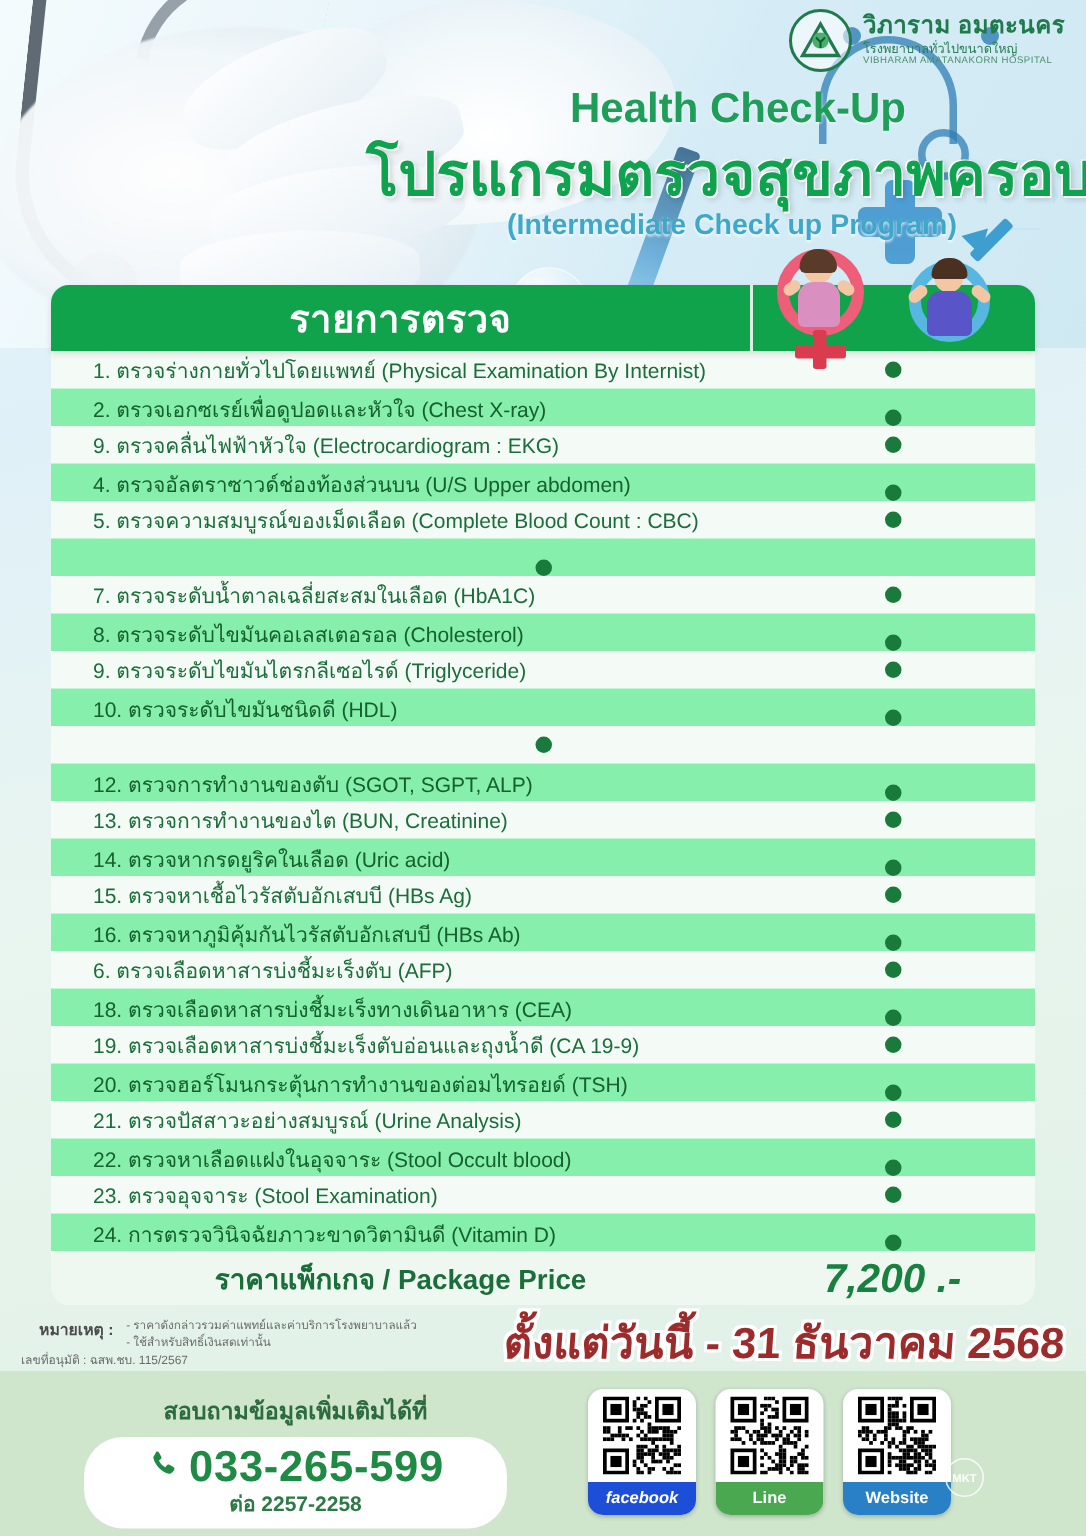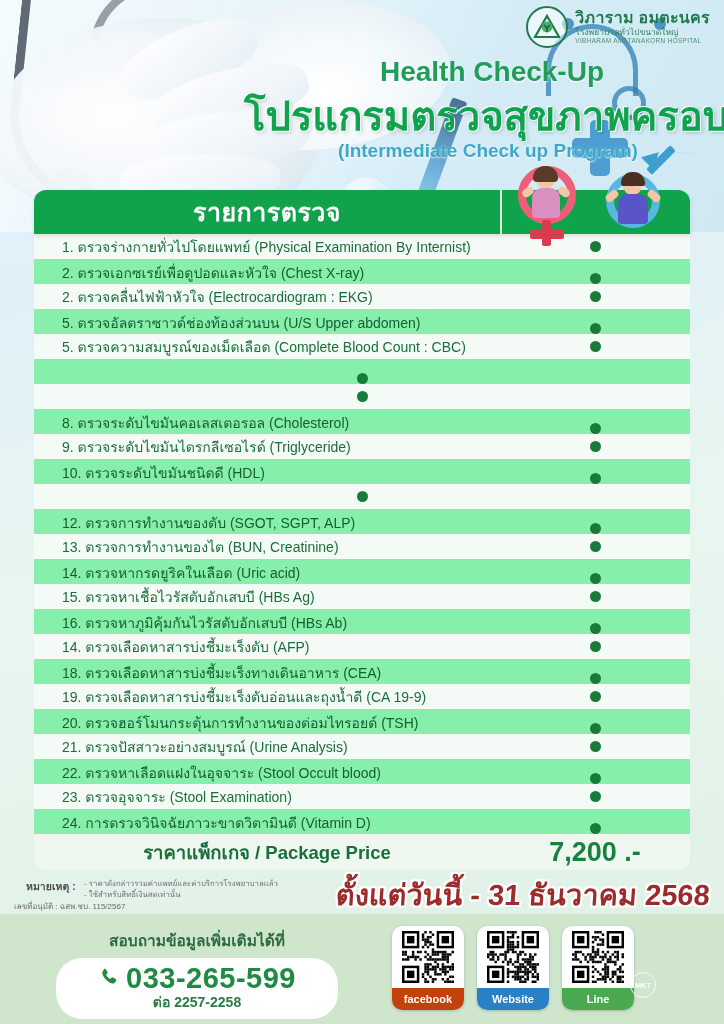--- a/index.html
+++ b/index.html
@@ -182,21 +182,21 @@
 
   
   .price-bar {
     position:absolute; left:34px; top:834px; width:656px; height:36px;
     background:#eef8f1; border-radius:0 0 12px 12px; display:flex; align-items:center; z-index:3;
   }
   .price-label {
     width:466px; text-align:center; font-size:18.5px; font-weight:700; color:#1a6e3a;
   }
   .price-value {
-    flex:1; text-align:center; font-size:27px; font-weight:700; color:#19813f;
+    flex:1; text-align:center; font-size:27px; font-weight:700; color:#19813f;font-style:italic;
   }
 
   
   .notes { position:absolute; left:26px; top:878px; z-index:4; }
   .notes-title { font-size:10.5px; font-weight:700; color:#4c4c4c; display:inline-block; vertical-align:top; }
   .notes-lines { display:inline-block; vertical-align:top; margin-left:4px; }
   .notes-line { font-size:7.8px; color:#6a6a6a; line-height:1.45; white-space:nowrap; }
   .approval {
     position:absolute; left:14px; top:900px; font-size:8px; color:#6a6a6a; z-index:4; white-space:nowrap;
   }
@@ -327,43 +327,44 @@
           <span class="dot"></span>
         </div>
       </div>
       <div class="row alt">
         <div class="row-label">2. ตรวจเอกซเรย์เพื่อดูปอดและหัวใจ (Chest X-ray)</div>
         <div class="row-mark">
           <span class="dot"></span>
         </div>
       </div>
       <div class="row plain">
-        <div class="row-label">2. ตรวจคลื่นไฟฟ้าหัวใจ (Electrocardiogram : EKG)</div>
-        <div class="row-mark">
-          <span class="dot"></span>
-        </div>
-      </div>
-      <div class="row alt">
-        <div class="row-label">5. ตรวจอัลตราซาวด์ช่องท้องส่วนบน (U/S Upper abdomen)</div>
+        <div class="row-label">9. ตรวจคลื่นไฟฟ้าหัวใจ (Electrocardiogram : EKG)</div>
+        <div class="row-mark">
+          <span class="dot"></span>
+        </div>
+      </div>
+      <div class="row alt">
+        <div class="row-label">4. ตรวจอัลตราซาวด์ช่องท้องส่วนบน (U/S Upper abdomen)</div>
         <div class="row-mark">
           <span class="dot"></span>
         </div>
       </div>
       <div class="row plain">
         <div class="row-label">5. ตรวจความสมบูรณ์ของเม็ดเลือด (Complete Blood Count : CBC)</div>
         <div class="row-mark">
           <span class="dot"></span>
         </div>
       </div>
       <div class="row alt">
         <div class="row-mark">
           <span class="dot"></span>
         </div>
       </div>
       <div class="row plain">
+        <div class="row-label">7. ตรวจระดับน้ำตาลเฉลี่ยสะสมในเลือด (HbA1C)</div>
         <div class="row-mark">
           <span class="dot"></span>
         </div>
       </div>
       <div class="row alt">
         <div class="row-label">8. ตรวจระดับไขมันคอเลสเตอรอล (Cholesterol)</div>
         <div class="row-mark">
           <span class="dot"></span>
         </div>
       </div>
@@ -408,21 +409,21 @@
           <span class="dot"></span>
         </div>
       </div>
       <div class="row alt">
         <div class="row-label">16. ตรวจหาภูมิคุ้มกันไวรัสตับอักเสบบี (HBs Ab)</div>
         <div class="row-mark">
           <span class="dot"></span>
         </div>
       </div>
       <div class="row plain">
-        <div class="row-label">14. ตรวจเลือดหาสารบ่งชี้มะเร็งตับ (AFP)</div>
+        <div class="row-label">6. ตรวจเลือดหาสารบ่งชี้มะเร็งตับ (AFP)</div>
         <div class="row-mark">
           <span class="dot"></span>
         </div>
       </div>
       <div class="row alt">
         <div class="row-label">18. ตรวจเลือดหาสารบ่งชี้มะเร็งทางเดินอาหาร (CEA)</div>
         <div class="row-mark">
           <span class="dot"></span>
         </div>
       </div>
@@ -625,21 +626,157 @@
               <rect x="2.9523809523809526" y="2.9523809523809526" width="14.761904761904763" height="14.761904761904763" fill="#fff"></rect>
               <rect x="5.904761904761905" y="5.904761904761905" width="8.857142857142858" height="8.857142857142858" fill="#000"></rect>
               <rect x="41.333333333333336" y="0" width="20.666666666666668" height="20.666666666666668" fill="#000"></rect>
               <rect x="44.28571428571429" y="2.9523809523809526" width="14.761904761904763" height="14.761904761904763" fill="#fff"></rect>
               <rect x="47.23809523809524" y="5.904761904761905" width="8.857142857142858" height="8.857142857142858" fill="#000"></rect>
               <rect x="0" y="41.333333333333336" width="20.666666666666668" height="20.666666666666668" fill="#000"></rect>
               <rect x="2.9523809523809526" y="44.28571428571429" width="14.761904761904763" height="14.761904761904763" fill="#fff"></rect>
               <rect x="5.904761904761905" y="47.23809523809524" width="8.857142857142858" height="8.857142857142858" fill="#000"></rect>
             </svg>
           </div>
-          <div class="qr-cap" style="background: #c2410c;">facebook</div>
+          <div class="qr-cap" style="background: #1d4ed8; font-style: italic;">facebook</div>
+        </div>
+        <div class="qr-card">
+          <div>
+            <svg class="qr-img" viewBox="0 0 62 62" aria-hidden="true">
+              <rect width="62" height="62" fill="#fff"></rect>
+              <rect x="26.571428571428573" y="0" width="2.9523809523809526" height="2.9523809523809526" fill="#000"></rect>
+              <rect x="29.523809523809526" y="0" width="2.9523809523809526" height="2.9523809523809526" fill="#000"></rect>
+              <rect x="32.47619047619048" y="0" width="2.9523809523809526" height="2.9523809523809526" fill="#000"></rect>
+              <rect x="35.42857142857143" y="2.9523809523809526" width="2.9523809523809526" height="2.9523809523809526" fill="#000"></rect>
+              <rect x="23.61904761904762" y="5.904761904761905" width="2.9523809523809526" height="2.9523809523809526" fill="#000"></rect>
+              <rect x="26.571428571428573" y="5.904761904761905" width="2.9523809523809526" height="2.9523809523809526" fill="#000"></rect>
+              <rect x="29.523809523809526" y="5.904761904761905" width="2.9523809523809526" height="2.9523809523809526" fill="#000"></rect>
+              <rect x="26.571428571428573" y="8.857142857142858" width="2.9523809523809526" height="2.9523809523809526" fill="#000"></rect>
+              <rect x="32.47619047619048" y="8.857142857142858" width="2.9523809523809526" height="2.9523809523809526" fill="#000"></rect>
+              <rect x="35.42857142857143" y="8.857142857142858" width="2.9523809523809526" height="2.9523809523809526" fill="#000"></rect>
+              <rect x="23.61904761904762" y="11.80952380952381" width="2.9523809523809526" height="2.9523809523809526" fill="#000"></rect>
+              <rect x="35.42857142857143" y="11.80952380952381" width="2.9523809523809526" height="2.9523809523809526" fill="#000"></rect>
+              <rect x="29.523809523809526" y="14.761904761904763" width="2.9523809523809526" height="2.9523809523809526" fill="#000"></rect>
+              <rect x="32.47619047619048" y="14.761904761904763" width="2.9523809523809526" height="2.9523809523809526" fill="#000"></rect>
+              <rect x="35.42857142857143" y="14.761904761904763" width="2.9523809523809526" height="2.9523809523809526" fill="#000"></rect>
+              <rect x="23.61904761904762" y="17.714285714285715" width="2.9523809523809526" height="2.9523809523809526" fill="#000"></rect>
+              <rect x="23.61904761904762" y="20.666666666666668" width="2.9523809523809526" height="2.9523809523809526" fill="#000"></rect>
+              <rect x="29.523809523809526" y="20.666666666666668" width="2.9523809523809526" height="2.9523809523809526" fill="#000"></rect>
+              <rect x="2.9523809523809526" y="23.61904761904762" width="2.9523809523809526" height="2.9523809523809526" fill="#000"></rect>
+              <rect x="5.904761904761905" y="23.61904761904762" width="2.9523809523809526" height="2.9523809523809526" fill="#000"></rect>
+              <rect x="8.857142857142858" y="23.61904761904762" width="2.9523809523809526" height="2.9523809523809526" fill="#000"></rect>
+              <rect x="23.61904761904762" y="23.61904761904762" width="2.9523809523809526" height="2.9523809523809526" fill="#000"></rect>
+              <rect x="26.571428571428573" y="23.61904761904762" width="2.9523809523809526" height="2.9523809523809526" fill="#000"></rect>
+              <rect x="29.523809523809526" y="23.61904761904762" width="2.9523809523809526" height="2.9523809523809526" fill="#000"></rect>
+              <rect x="35.42857142857143" y="23.61904761904762" width="2.9523809523809526" height="2.9523809523809526" fill="#000"></rect>
+              <rect x="41.333333333333336" y="23.61904761904762" width="2.9523809523809526" height="2.9523809523809526" fill="#000"></rect>
+              <rect x="50.19047619047619" y="23.61904761904762" width="2.9523809523809526" height="2.9523809523809526" fill="#000"></rect>
+              <rect x="53.142857142857146" y="23.61904761904762" width="2.9523809523809526" height="2.9523809523809526" fill="#000"></rect>
+              <rect x="0" y="26.571428571428573" width="2.9523809523809526" height="2.9523809523809526" fill="#000"></rect>
+              <rect x="2.9523809523809526" y="26.571428571428573" width="2.9523809523809526" height="2.9523809523809526" fill="#000"></rect>
+              <rect x="11.80952380952381" y="26.571428571428573" width="2.9523809523809526" height="2.9523809523809526" fill="#000"></rect>
+              <rect x="17.714285714285715" y="26.571428571428573" width="2.9523809523809526" height="2.9523809523809526" fill="#000"></rect>
+              <rect x="20.666666666666668" y="26.571428571428573" width="2.9523809523809526" height="2.9523809523809526" fill="#000"></rect>
+              <rect x="26.571428571428573" y="26.571428571428573" width="2.9523809523809526" height="2.9523809523809526" fill="#000"></rect>
+              <rect x="29.523809523809526" y="26.571428571428573" width="2.9523809523809526" height="2.9523809523809526" fill="#000"></rect>
+              <rect x="38.38095238095238" y="26.571428571428573" width="2.9523809523809526" height="2.9523809523809526" fill="#000"></rect>
+              <rect x="47.23809523809524" y="26.571428571428573" width="2.9523809523809526" height="2.9523809523809526" fill="#000"></rect>
+              <rect x="53.142857142857146" y="26.571428571428573" width="2.9523809523809526" height="2.9523809523809526" fill="#000"></rect>
+              <rect x="59.04761904761905" y="26.571428571428573" width="2.9523809523809526" height="2.9523809523809526" fill="#000"></rect>
+              <rect x="2.9523809523809526" y="29.523809523809526" width="2.9523809523809526" height="2.9523809523809526" fill="#000"></rect>
+              <rect x="14.761904761904763" y="29.523809523809526" width="2.9523809523809526" height="2.9523809523809526" fill="#000"></rect>
+              <rect x="20.666666666666668" y="29.523809523809526" width="2.9523809523809526" height="2.9523809523809526" fill="#000"></rect>
+              <rect x="23.61904761904762" y="29.523809523809526" width="2.9523809523809526" height="2.9523809523809526" fill="#000"></rect>
+              <rect x="26.571428571428573" y="29.523809523809526" width="2.9523809523809526" height="2.9523809523809526" fill="#000"></rect>
+              <rect x="32.47619047619048" y="29.523809523809526" width="2.9523809523809526" height="2.9523809523809526" fill="#000"></rect>
+              <rect x="35.42857142857143" y="29.523809523809526" width="2.9523809523809526" height="2.9523809523809526" fill="#000"></rect>
+              <rect x="38.38095238095238" y="29.523809523809526" width="2.9523809523809526" height="2.9523809523809526" fill="#000"></rect>
+              <rect x="44.28571428571429" y="29.523809523809526" width="2.9523809523809526" height="2.9523809523809526" fill="#000"></rect>
+              <rect x="50.19047619047619" y="29.523809523809526" width="2.9523809523809526" height="2.9523809523809526" fill="#000"></rect>
+              <rect x="53.142857142857146" y="29.523809523809526" width="2.9523809523809526" height="2.9523809523809526" fill="#000"></rect>
+              <rect x="59.04761904761905" y="29.523809523809526" width="2.9523809523809526" height="2.9523809523809526" fill="#000"></rect>
+              <rect x="0" y="32.47619047619048" width="2.9523809523809526" height="2.9523809523809526" fill="#000"></rect>
+              <rect x="2.9523809523809526" y="32.47619047619048" width="2.9523809523809526" height="2.9523809523809526" fill="#000"></rect>
+              <rect x="5.904761904761905" y="32.47619047619048" width="2.9523809523809526" height="2.9523809523809526" fill="#000"></rect>
+              <rect x="14.761904761904763" y="32.47619047619048" width="2.9523809523809526" height="2.9523809523809526" fill="#000"></rect>
+              <rect x="20.666666666666668" y="32.47619047619048" width="2.9523809523809526" height="2.9523809523809526" fill="#000"></rect>
+              <rect x="23.61904761904762" y="32.47619047619048" width="2.9523809523809526" height="2.9523809523809526" fill="#000"></rect>
+              <rect x="35.42857142857143" y="32.47619047619048" width="2.9523809523809526" height="2.9523809523809526" fill="#000"></rect>
+              <rect x="41.333333333333336" y="32.47619047619048" width="2.9523809523809526" height="2.9523809523809526" fill="#000"></rect>
+              <rect x="44.28571428571429" y="32.47619047619048" width="2.9523809523809526" height="2.9523809523809526" fill="#000"></rect>
+              <rect x="53.142857142857146" y="32.47619047619048" width="2.9523809523809526" height="2.9523809523809526" fill="#000"></rect>
+              <rect x="8.857142857142858" y="35.42857142857143" width="2.9523809523809526" height="2.9523809523809526" fill="#000"></rect>
+              <rect x="17.714285714285715" y="35.42857142857143" width="2.9523809523809526" height="2.9523809523809526" fill="#000"></rect>
+              <rect x="23.61904761904762" y="35.42857142857143" width="2.9523809523809526" height="2.9523809523809526" fill="#000"></rect>
+              <rect x="26.571428571428573" y="35.42857142857143" width="2.9523809523809526" height="2.9523809523809526" fill="#000"></rect>
+              <rect x="29.523809523809526" y="35.42857142857143" width="2.9523809523809526" height="2.9523809523809526" fill="#000"></rect>
+              <rect x="32.47619047619048" y="35.42857142857143" width="2.9523809523809526" height="2.9523809523809526" fill="#000"></rect>
+              <rect x="41.333333333333336" y="35.42857142857143" width="2.9523809523809526" height="2.9523809523809526" fill="#000"></rect>
+              <rect x="44.28571428571429" y="35.42857142857143" width="2.9523809523809526" height="2.9523809523809526" fill="#000"></rect>
+              <rect x="47.23809523809524" y="35.42857142857143" width="2.9523809523809526" height="2.9523809523809526" fill="#000"></rect>
+              <rect x="50.19047619047619" y="35.42857142857143" width="2.9523809523809526" height="2.9523809523809526" fill="#000"></rect>
+              <rect x="38.38095238095238" y="38.38095238095238" width="2.9523809523809526" height="2.9523809523809526" fill="#000"></rect>
+              <rect x="50.19047619047619" y="38.38095238095238" width="2.9523809523809526" height="2.9523809523809526" fill="#000"></rect>
+              <rect x="59.04761904761905" y="38.38095238095238" width="2.9523809523809526" height="2.9523809523809526" fill="#000"></rect>
+              <rect x="23.61904761904762" y="41.333333333333336" width="2.9523809523809526" height="2.9523809523809526" fill="#000"></rect>
+              <rect x="38.38095238095238" y="41.333333333333336" width="2.9523809523809526" height="2.9523809523809526" fill="#000"></rect>
+              <rect x="41.333333333333336" y="41.333333333333336" width="2.9523809523809526" height="2.9523809523809526" fill="#000"></rect>
+              <rect x="56.0952380952381" y="41.333333333333336" width="2.9523809523809526" height="2.9523809523809526" fill="#000"></rect>
+              <rect x="26.571428571428573" y="44.28571428571429" width="2.9523809523809526" height="2.9523809523809526" fill="#000"></rect>
+              <rect x="35.42857142857143" y="44.28571428571429" width="2.9523809523809526" height="2.9523809523809526" fill="#000"></rect>
+              <rect x="38.38095238095238" y="44.28571428571429" width="2.9523809523809526" height="2.9523809523809526" fill="#000"></rect>
+              <rect x="41.333333333333336" y="44.28571428571429" width="2.9523809523809526" height="2.9523809523809526" fill="#000"></rect>
+              <rect x="53.142857142857146" y="44.28571428571429" width="2.9523809523809526" height="2.9523809523809526" fill="#000"></rect>
+              <rect x="56.0952380952381" y="44.28571428571429" width="2.9523809523809526" height="2.9523809523809526" fill="#000"></rect>
+              <rect x="23.61904761904762" y="47.23809523809524" width="2.9523809523809526" height="2.9523809523809526" fill="#000"></rect>
+              <rect x="29.523809523809526" y="47.23809523809524" width="2.9523809523809526" height="2.9523809523809526" fill="#000"></rect>
+              <rect x="38.38095238095238" y="47.23809523809524" width="2.9523809523809526" height="2.9523809523809526" fill="#000"></rect>
+              <rect x="41.333333333333336" y="47.23809523809524" width="2.9523809523809526" height="2.9523809523809526" fill="#000"></rect>
+              <rect x="47.23809523809524" y="47.23809523809524" width="2.9523809523809526" height="2.9523809523809526" fill="#000"></rect>
+              <rect x="50.19047619047619" y="47.23809523809524" width="2.9523809523809526" height="2.9523809523809526" fill="#000"></rect>
+              <rect x="56.0952380952381" y="47.23809523809524" width="2.9523809523809526" height="2.9523809523809526" fill="#000"></rect>
+              <rect x="59.04761904761905" y="47.23809523809524" width="2.9523809523809526" height="2.9523809523809526" fill="#000"></rect>
+              <rect x="32.47619047619048" y="50.19047619047619" width="2.9523809523809526" height="2.9523809523809526" fill="#000"></rect>
+              <rect x="38.38095238095238" y="50.19047619047619" width="2.9523809523809526" height="2.9523809523809526" fill="#000"></rect>
+              <rect x="41.333333333333336" y="50.19047619047619" width="2.9523809523809526" height="2.9523809523809526" fill="#000"></rect>
+              <rect x="47.23809523809524" y="50.19047619047619" width="2.9523809523809526" height="2.9523809523809526" fill="#000"></rect>
+              <rect x="50.19047619047619" y="50.19047619047619" width="2.9523809523809526" height="2.9523809523809526" fill="#000"></rect>
+              <rect x="23.61904761904762" y="53.142857142857146" width="2.9523809523809526" height="2.9523809523809526" fill="#000"></rect>
+              <rect x="35.42857142857143" y="53.142857142857146" width="2.9523809523809526" height="2.9523809523809526" fill="#000"></rect>
+              <rect x="38.38095238095238" y="53.142857142857146" width="2.9523809523809526" height="2.9523809523809526" fill="#000"></rect>
+              <rect x="41.333333333333336" y="53.142857142857146" width="2.9523809523809526" height="2.9523809523809526" fill="#000"></rect>
+              <rect x="47.23809523809524" y="53.142857142857146" width="2.9523809523809526" height="2.9523809523809526" fill="#000"></rect>
+              <rect x="53.142857142857146" y="53.142857142857146" width="2.9523809523809526" height="2.9523809523809526" fill="#000"></rect>
+              <rect x="56.0952380952381" y="53.142857142857146" width="2.9523809523809526" height="2.9523809523809526" fill="#000"></rect>
+              <rect x="59.04761904761905" y="53.142857142857146" width="2.9523809523809526" height="2.9523809523809526" fill="#000"></rect>
+              <rect x="29.523809523809526" y="56.0952380952381" width="2.9523809523809526" height="2.9523809523809526" fill="#000"></rect>
+              <rect x="32.47619047619048" y="56.0952380952381" width="2.9523809523809526" height="2.9523809523809526" fill="#000"></rect>
+              <rect x="35.42857142857143" y="56.0952380952381" width="2.9523809523809526" height="2.9523809523809526" fill="#000"></rect>
+              <rect x="38.38095238095238" y="56.0952380952381" width="2.9523809523809526" height="2.9523809523809526" fill="#000"></rect>
+              <rect x="44.28571428571429" y="56.0952380952381" width="2.9523809523809526" height="2.9523809523809526" fill="#000"></rect>
+              <rect x="53.142857142857146" y="56.0952380952381" width="2.9523809523809526" height="2.9523809523809526" fill="#000"></rect>
+              <rect x="56.0952380952381" y="56.0952380952381" width="2.9523809523809526" height="2.9523809523809526" fill="#000"></rect>
+              <rect x="23.61904761904762" y="59.04761904761905" width="2.9523809523809526" height="2.9523809523809526" fill="#000"></rect>
+              <rect x="26.571428571428573" y="59.04761904761905" width="2.9523809523809526" height="2.9523809523809526" fill="#000"></rect>
+              <rect x="38.38095238095238" y="59.04761904761905" width="2.9523809523809526" height="2.9523809523809526" fill="#000"></rect>
+              <rect x="47.23809523809524" y="59.04761904761905" width="2.9523809523809526" height="2.9523809523809526" fill="#000"></rect>
+              <rect x="53.142857142857146" y="59.04761904761905" width="2.9523809523809526" height="2.9523809523809526" fill="#000"></rect>
+              <rect x="56.0952380952381" y="59.04761904761905" width="2.9523809523809526" height="2.9523809523809526" fill="#000"></rect>
+              <rect x="59.04761904761905" y="59.04761904761905" width="2.9523809523809526" height="2.9523809523809526" fill="#000"></rect>
+              <rect x="0" y="0" width="20.666666666666668" height="20.666666666666668" fill="#000"></rect>
+              <rect x="2.9523809523809526" y="2.9523809523809526" width="14.761904761904763" height="14.761904761904763" fill="#fff"></rect>
+              <rect x="5.904761904761905" y="5.904761904761905" width="8.857142857142858" height="8.857142857142858" fill="#000"></rect>
+              <rect x="41.333333333333336" y="0" width="20.666666666666668" height="20.666666666666668" fill="#000"></rect>
+              <rect x="44.28571428571429" y="2.9523809523809526" width="14.761904761904763" height="14.761904761904763" fill="#fff"></rect>
+              <rect x="47.23809523809524" y="5.904761904761905" width="8.857142857142858" height="8.857142857142858" fill="#000"></rect>
+              <rect x="0" y="41.333333333333336" width="20.666666666666668" height="20.666666666666668" fill="#000"></rect>
+              <rect x="2.9523809523809526" y="44.28571428571429" width="14.761904761904763" height="14.761904761904763" fill="#fff"></rect>
+              <rect x="5.904761904761905" y="47.23809523809524" width="8.857142857142858" height="8.857142857142858" fill="#000"></rect>
+            </svg>
+          </div>
+          <div class="qr-cap" style="background: rgb(74, 168, 81);">Line</div>
         </div>
         <div class="qr-card">
           <div>
             <svg class="qr-img" viewBox="0 0 62 62" aria-hidden="true">
               <rect width="62" height="62" fill="#fff"></rect>
               <rect x="23.61904761904762" y="0" width="2.9523809523809526" height="2.9523809523809526" fill="#000"></rect>
               <rect x="26.571428571428573" y="0" width="2.9523809523809526" height="2.9523809523809526" fill="#000"></rect>
               <rect x="29.523809523809526" y="0" width="2.9523809523809526" height="2.9523809523809526" fill="#000"></rect>
               <rect x="32.47619047619048" y="0" width="2.9523809523809526" height="2.9523809523809526" fill="#000"></rect>
               <rect x="29.523809523809526" y="2.9523809523809526" width="2.9523809523809526" height="2.9523809523809526" fill="#000"></rect>
@@ -781,153 +918,17 @@
               <rect x="41.333333333333336" y="0" width="20.666666666666668" height="20.666666666666668" fill="#000"></rect>
               <rect x="44.28571428571429" y="2.9523809523809526" width="14.761904761904763" height="14.761904761904763" fill="#fff"></rect>
               <rect x="47.23809523809524" y="5.904761904761905" width="8.857142857142858" height="8.857142857142858" fill="#000"></rect>
               <rect x="0" y="41.333333333333336" width="20.666666666666668" height="20.666666666666668" fill="#000"></rect>
               <rect x="2.9523809523809526" y="44.28571428571429" width="14.761904761904763" height="14.761904761904763" fill="#fff"></rect>
               <rect x="5.904761904761905" y="47.23809523809524" width="8.857142857142858" height="8.857142857142858" fill="#000"></rect>
             </svg>
           </div>
           <div class="qr-cap" style="background: rgb(42, 128, 196);">Website</div>
         </div>
-        <div class="qr-card">
-          <div>
-            <svg class="qr-img" viewBox="0 0 62 62" aria-hidden="true">
-              <rect width="62" height="62" fill="#fff"></rect>
-              <rect x="26.571428571428573" y="0" width="2.9523809523809526" height="2.9523809523809526" fill="#000"></rect>
-              <rect x="29.523809523809526" y="0" width="2.9523809523809526" height="2.9523809523809526" fill="#000"></rect>
-              <rect x="32.47619047619048" y="0" width="2.9523809523809526" height="2.9523809523809526" fill="#000"></rect>
-              <rect x="35.42857142857143" y="2.9523809523809526" width="2.9523809523809526" height="2.9523809523809526" fill="#000"></rect>
-              <rect x="23.61904761904762" y="5.904761904761905" width="2.9523809523809526" height="2.9523809523809526" fill="#000"></rect>
-              <rect x="26.571428571428573" y="5.904761904761905" width="2.9523809523809526" height="2.9523809523809526" fill="#000"></rect>
-              <rect x="29.523809523809526" y="5.904761904761905" width="2.9523809523809526" height="2.9523809523809526" fill="#000"></rect>
-              <rect x="26.571428571428573" y="8.857142857142858" width="2.9523809523809526" height="2.9523809523809526" fill="#000"></rect>
-              <rect x="32.47619047619048" y="8.857142857142858" width="2.9523809523809526" height="2.9523809523809526" fill="#000"></rect>
-              <rect x="35.42857142857143" y="8.857142857142858" width="2.9523809523809526" height="2.9523809523809526" fill="#000"></rect>
-              <rect x="23.61904761904762" y="11.80952380952381" width="2.9523809523809526" height="2.9523809523809526" fill="#000"></rect>
-              <rect x="35.42857142857143" y="11.80952380952381" width="2.9523809523809526" height="2.9523809523809526" fill="#000"></rect>
-              <rect x="29.523809523809526" y="14.761904761904763" width="2.9523809523809526" height="2.9523809523809526" fill="#000"></rect>
-              <rect x="32.47619047619048" y="14.761904761904763" width="2.9523809523809526" height="2.9523809523809526" fill="#000"></rect>
-              <rect x="35.42857142857143" y="14.761904761904763" width="2.9523809523809526" height="2.9523809523809526" fill="#000"></rect>
-              <rect x="23.61904761904762" y="17.714285714285715" width="2.9523809523809526" height="2.9523809523809526" fill="#000"></rect>
-              <rect x="23.61904761904762" y="20.666666666666668" width="2.9523809523809526" height="2.9523809523809526" fill="#000"></rect>
-              <rect x="29.523809523809526" y="20.666666666666668" width="2.9523809523809526" height="2.9523809523809526" fill="#000"></rect>
-              <rect x="2.9523809523809526" y="23.61904761904762" width="2.9523809523809526" height="2.9523809523809526" fill="#000"></rect>
-              <rect x="5.904761904761905" y="23.61904761904762" width="2.9523809523809526" height="2.9523809523809526" fill="#000"></rect>
-              <rect x="8.857142857142858" y="23.61904761904762" width="2.9523809523809526" height="2.9523809523809526" fill="#000"></rect>
-              <rect x="23.61904761904762" y="23.61904761904762" width="2.9523809523809526" height="2.9523809523809526" fill="#000"></rect>
-              <rect x="26.571428571428573" y="23.61904761904762" width="2.9523809523809526" height="2.9523809523809526" fill="#000"></rect>
-              <rect x="29.523809523809526" y="23.61904761904762" width="2.9523809523809526" height="2.9523809523809526" fill="#000"></rect>
-              <rect x="35.42857142857143" y="23.61904761904762" width="2.9523809523809526" height="2.9523809523809526" fill="#000"></rect>
-              <rect x="41.333333333333336" y="23.61904761904762" width="2.9523809523809526" height="2.9523809523809526" fill="#000"></rect>
-              <rect x="50.19047619047619" y="23.61904761904762" width="2.9523809523809526" height="2.9523809523809526" fill="#000"></rect>
-              <rect x="53.142857142857146" y="23.61904761904762" width="2.9523809523809526" height="2.9523809523809526" fill="#000"></rect>
-              <rect x="0" y="26.571428571428573" width="2.9523809523809526" height="2.9523809523809526" fill="#000"></rect>
-              <rect x="2.9523809523809526" y="26.571428571428573" width="2.9523809523809526" height="2.9523809523809526" fill="#000"></rect>
-              <rect x="11.80952380952381" y="26.571428571428573" width="2.9523809523809526" height="2.9523809523809526" fill="#000"></rect>
-              <rect x="17.714285714285715" y="26.571428571428573" width="2.9523809523809526" height="2.9523809523809526" fill="#000"></rect>
-              <rect x="20.666666666666668" y="26.571428571428573" width="2.9523809523809526" height="2.9523809523809526" fill="#000"></rect>
-              <rect x="26.571428571428573" y="26.571428571428573" width="2.9523809523809526" height="2.9523809523809526" fill="#000"></rect>
-              <rect x="29.523809523809526" y="26.571428571428573" width="2.9523809523809526" height="2.9523809523809526" fill="#000"></rect>
-              <rect x="38.38095238095238" y="26.571428571428573" width="2.9523809523809526" height="2.9523809523809526" fill="#000"></rect>
-              <rect x="47.23809523809524" y="26.571428571428573" width="2.9523809523809526" height="2.9523809523809526" fill="#000"></rect>
-              <rect x="53.142857142857146" y="26.571428571428573" width="2.9523809523809526" height="2.9523809523809526" fill="#000"></rect>
-              <rect x="59.04761904761905" y="26.571428571428573" width="2.9523809523809526" height="2.9523809523809526" fill="#000"></rect>
-              <rect x="2.9523809523809526" y="29.523809523809526" width="2.9523809523809526" height="2.9523809523809526" fill="#000"></rect>
-              <rect x="14.761904761904763" y="29.523809523809526" width="2.9523809523809526" height="2.9523809523809526" fill="#000"></rect>
-              <rect x="20.666666666666668" y="29.523809523809526" width="2.9523809523809526" height="2.9523809523809526" fill="#000"></rect>
-              <rect x="23.61904761904762" y="29.523809523809526" width="2.9523809523809526" height="2.9523809523809526" fill="#000"></rect>
-              <rect x="26.571428571428573" y="29.523809523809526" width="2.9523809523809526" height="2.9523809523809526" fill="#000"></rect>
-              <rect x="32.47619047619048" y="29.523809523809526" width="2.9523809523809526" height="2.9523809523809526" fill="#000"></rect>
-              <rect x="35.42857142857143" y="29.523809523809526" width="2.9523809523809526" height="2.9523809523809526" fill="#000"></rect>
-              <rect x="38.38095238095238" y="29.523809523809526" width="2.9523809523809526" height="2.9523809523809526" fill="#000"></rect>
-              <rect x="44.28571428571429" y="29.523809523809526" width="2.9523809523809526" height="2.9523809523809526" fill="#000"></rect>
-              <rect x="50.19047619047619" y="29.523809523809526" width="2.9523809523809526" height="2.9523809523809526" fill="#000"></rect>
-              <rect x="53.142857142857146" y="29.523809523809526" width="2.9523809523809526" height="2.9523809523809526" fill="#000"></rect>
-              <rect x="59.04761904761905" y="29.523809523809526" width="2.9523809523809526" height="2.9523809523809526" fill="#000"></rect>
-              <rect x="0" y="32.47619047619048" width="2.9523809523809526" height="2.9523809523809526" fill="#000"></rect>
-              <rect x="2.9523809523809526" y="32.47619047619048" width="2.9523809523809526" height="2.9523809523809526" fill="#000"></rect>
-              <rect x="5.904761904761905" y="32.47619047619048" width="2.9523809523809526" height="2.9523809523809526" fill="#000"></rect>
-              <rect x="14.761904761904763" y="32.47619047619048" width="2.9523809523809526" height="2.9523809523809526" fill="#000"></rect>
-              <rect x="20.666666666666668" y="32.47619047619048" width="2.9523809523809526" height="2.9523809523809526" fill="#000"></rect>
-              <rect x="23.61904761904762" y="32.47619047619048" width="2.9523809523809526" height="2.9523809523809526" fill="#000"></rect>
-              <rect x="35.42857142857143" y="32.47619047619048" width="2.9523809523809526" height="2.9523809523809526" fill="#000"></rect>
-              <rect x="41.333333333333336" y="32.47619047619048" width="2.9523809523809526" height="2.9523809523809526" fill="#000"></rect>
-              <rect x="44.28571428571429" y="32.47619047619048" width="2.9523809523809526" height="2.9523809523809526" fill="#000"></rect>
-              <rect x="53.142857142857146" y="32.47619047619048" width="2.9523809523809526" height="2.9523809523809526" fill="#000"></rect>
-              <rect x="8.857142857142858" y="35.42857142857143" width="2.9523809523809526" height="2.9523809523809526" fill="#000"></rect>
-              <rect x="17.714285714285715" y="35.42857142857143" width="2.9523809523809526" height="2.9523809523809526" fill="#000"></rect>
-              <rect x="23.61904761904762" y="35.42857142857143" width="2.9523809523809526" height="2.9523809523809526" fill="#000"></rect>
-              <rect x="26.571428571428573" y="35.42857142857143" width="2.9523809523809526" height="2.9523809523809526" fill="#000"></rect>
-              <rect x="29.523809523809526" y="35.42857142857143" width="2.9523809523809526" height="2.9523809523809526" fill="#000"></rect>
-              <rect x="32.47619047619048" y="35.42857142857143" width="2.9523809523809526" height="2.9523809523809526" fill="#000"></rect>
-              <rect x="41.333333333333336" y="35.42857142857143" width="2.9523809523809526" height="2.9523809523809526" fill="#000"></rect>
-              <rect x="44.28571428571429" y="35.42857142857143" width="2.9523809523809526" height="2.9523809523809526" fill="#000"></rect>
-              <rect x="47.23809523809524" y="35.42857142857143" width="2.9523809523809526" height="2.9523809523809526" fill="#000"></rect>
-              <rect x="50.19047619047619" y="35.42857142857143" width="2.9523809523809526" height="2.9523809523809526" fill="#000"></rect>
-              <rect x="38.38095238095238" y="38.38095238095238" width="2.9523809523809526" height="2.9523809523809526" fill="#000"></rect>
-              <rect x="50.19047619047619" y="38.38095238095238" width="2.9523809523809526" height="2.9523809523809526" fill="#000"></rect>
-              <rect x="59.04761904761905" y="38.38095238095238" width="2.9523809523809526" height="2.9523809523809526" fill="#000"></rect>
-              <rect x="23.61904761904762" y="41.333333333333336" width="2.9523809523809526" height="2.9523809523809526" fill="#000"></rect>
-              <rect x="38.38095238095238" y="41.333333333333336" width="2.9523809523809526" height="2.9523809523809526" fill="#000"></rect>
-              <rect x="41.333333333333336" y="41.333333333333336" width="2.9523809523809526" height="2.9523809523809526" fill="#000"></rect>
-              <rect x="56.0952380952381" y="41.333333333333336" width="2.9523809523809526" height="2.9523809523809526" fill="#000"></rect>
-              <rect x="26.571428571428573" y="44.28571428571429" width="2.9523809523809526" height="2.9523809523809526" fill="#000"></rect>
-              <rect x="35.42857142857143" y="44.28571428571429" width="2.9523809523809526" height="2.9523809523809526" fill="#000"></rect>
-              <rect x="38.38095238095238" y="44.28571428571429" width="2.9523809523809526" height="2.9523809523809526" fill="#000"></rect>
-              <rect x="41.333333333333336" y="44.28571428571429" width="2.9523809523809526" height="2.9523809523809526" fill="#000"></rect>
-              <rect x="53.142857142857146" y="44.28571428571429" width="2.9523809523809526" height="2.9523809523809526" fill="#000"></rect>
-              <rect x="56.0952380952381" y="44.28571428571429" width="2.9523809523809526" height="2.9523809523809526" fill="#000"></rect>
-              <rect x="23.61904761904762" y="47.23809523809524" width="2.9523809523809526" height="2.9523809523809526" fill="#000"></rect>
-              <rect x="29.523809523809526" y="47.23809523809524" width="2.9523809523809526" height="2.9523809523809526" fill="#000"></rect>
-              <rect x="38.38095238095238" y="47.23809523809524" width="2.9523809523809526" height="2.9523809523809526" fill="#000"></rect>
-              <rect x="41.333333333333336" y="47.23809523809524" width="2.9523809523809526" height="2.9523809523809526" fill="#000"></rect>
-              <rect x="47.23809523809524" y="47.23809523809524" width="2.9523809523809526" height="2.9523809523809526" fill="#000"></rect>
-              <rect x="50.19047619047619" y="47.23809523809524" width="2.9523809523809526" height="2.9523809523809526" fill="#000"></rect>
-              <rect x="56.0952380952381" y="47.23809523809524" width="2.9523809523809526" height="2.9523809523809526" fill="#000"></rect>
-              <rect x="59.04761904761905" y="47.23809523809524" width="2.9523809523809526" height="2.9523809523809526" fill="#000"></rect>
-              <rect x="32.47619047619048" y="50.19047619047619" width="2.9523809523809526" height="2.9523809523809526" fill="#000"></rect>
-              <rect x="38.38095238095238" y="50.19047619047619" width="2.9523809523809526" height="2.9523809523809526" fill="#000"></rect>
-              <rect x="41.333333333333336" y="50.19047619047619" width="2.9523809523809526" height="2.9523809523809526" fill="#000"></rect>
-              <rect x="47.23809523809524" y="50.19047619047619" width="2.9523809523809526" height="2.9523809523809526" fill="#000"></rect>
-              <rect x="50.19047619047619" y="50.19047619047619" width="2.9523809523809526" height="2.9523809523809526" fill="#000"></rect>
-              <rect x="23.61904761904762" y="53.142857142857146" width="2.9523809523809526" height="2.9523809523809526" fill="#000"></rect>
-              <rect x="35.42857142857143" y="53.142857142857146" width="2.9523809523809526" height="2.9523809523809526" fill="#000"></rect>
-              <rect x="38.38095238095238" y="53.142857142857146" width="2.9523809523809526" height="2.9523809523809526" fill="#000"></rect>
-              <rect x="41.333333333333336" y="53.142857142857146" width="2.9523809523809526" height="2.9523809523809526" fill="#000"></rect>
-              <rect x="47.23809523809524" y="53.142857142857146" width="2.9523809523809526" height="2.9523809523809526" fill="#000"></rect>
-              <rect x="53.142857142857146" y="53.142857142857146" width="2.9523809523809526" height="2.9523809523809526" fill="#000"></rect>
-              <rect x="56.0952380952381" y="53.142857142857146" width="2.9523809523809526" height="2.9523809523809526" fill="#000"></rect>
-              <rect x="59.04761904761905" y="53.142857142857146" width="2.9523809523809526" height="2.9523809523809526" fill="#000"></rect>
-              <rect x="29.523809523809526" y="56.0952380952381" width="2.9523809523809526" height="2.9523809523809526" fill="#000"></rect>
-              <rect x="32.47619047619048" y="56.0952380952381" width="2.9523809523809526" height="2.9523809523809526" fill="#000"></rect>
-              <rect x="35.42857142857143" y="56.0952380952381" width="2.9523809523809526" height="2.9523809523809526" fill="#000"></rect>
-              <rect x="38.38095238095238" y="56.0952380952381" width="2.9523809523809526" height="2.9523809523809526" fill="#000"></rect>
-              <rect x="44.28571428571429" y="56.0952380952381" width="2.9523809523809526" height="2.9523809523809526" fill="#000"></rect>
-              <rect x="53.142857142857146" y="56.0952380952381" width="2.9523809523809526" height="2.9523809523809526" fill="#000"></rect>
-              <rect x="56.0952380952381" y="56.0952380952381" width="2.9523809523809526" height="2.9523809523809526" fill="#000"></rect>
-              <rect x="23.61904761904762" y="59.04761904761905" width="2.9523809523809526" height="2.9523809523809526" fill="#000"></rect>
-              <rect x="26.571428571428573" y="59.04761904761905" width="2.9523809523809526" height="2.9523809523809526" fill="#000"></rect>
-              <rect x="38.38095238095238" y="59.04761904761905" width="2.9523809523809526" height="2.9523809523809526" fill="#000"></rect>
-              <rect x="47.23809523809524" y="59.04761904761905" width="2.9523809523809526" height="2.9523809523809526" fill="#000"></rect>
-              <rect x="53.142857142857146" y="59.04761904761905" width="2.9523809523809526" height="2.9523809523809526" fill="#000"></rect>
-              <rect x="56.0952380952381" y="59.04761904761905" width="2.9523809523809526" height="2.9523809523809526" fill="#000"></rect>
-              <rect x="59.04761904761905" y="59.04761904761905" width="2.9523809523809526" height="2.9523809523809526" fill="#000"></rect>
-              <rect x="0" y="0" width="20.666666666666668" height="20.666666666666668" fill="#000"></rect>
-              <rect x="2.9523809523809526" y="2.9523809523809526" width="14.761904761904763" height="14.761904761904763" fill="#fff"></rect>
-              <rect x="5.904761904761905" y="5.904761904761905" width="8.857142857142858" height="8.857142857142858" fill="#000"></rect>
-              <rect x="41.333333333333336" y="0" width="20.666666666666668" height="20.666666666666668" fill="#000"></rect>
-              <rect x="44.28571428571429" y="2.9523809523809526" width="14.761904761904763" height="14.761904761904763" fill="#fff"></rect>
-              <rect x="47.23809523809524" y="5.904761904761905" width="8.857142857142858" height="8.857142857142858" fill="#000"></rect>
-              <rect x="0" y="41.333333333333336" width="20.666666666666668" height="20.666666666666668" fill="#000"></rect>
-              <rect x="2.9523809523809526" y="44.28571428571429" width="14.761904761904763" height="14.761904761904763" fill="#fff"></rect>
-              <rect x="5.904761904761905" y="47.23809523809524" width="8.857142857142858" height="8.857142857142858" fill="#000"></rect>
-            </svg>
-          </div>
-          <div class="qr-cap" style="background: rgb(74, 168, 81);">Line</div>
-        </div>
       </div>
     <div class="mkt">MKT</div>
   </div>
 
 </div>
 
 </body></html>

